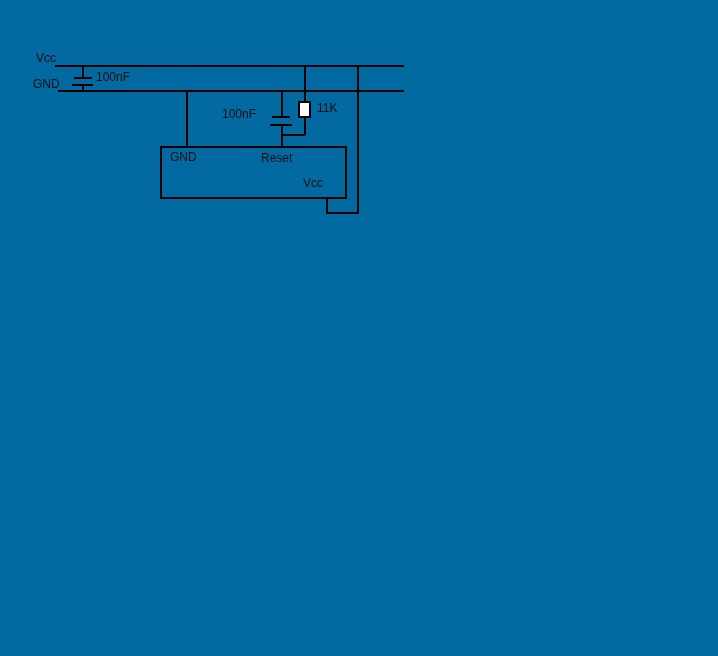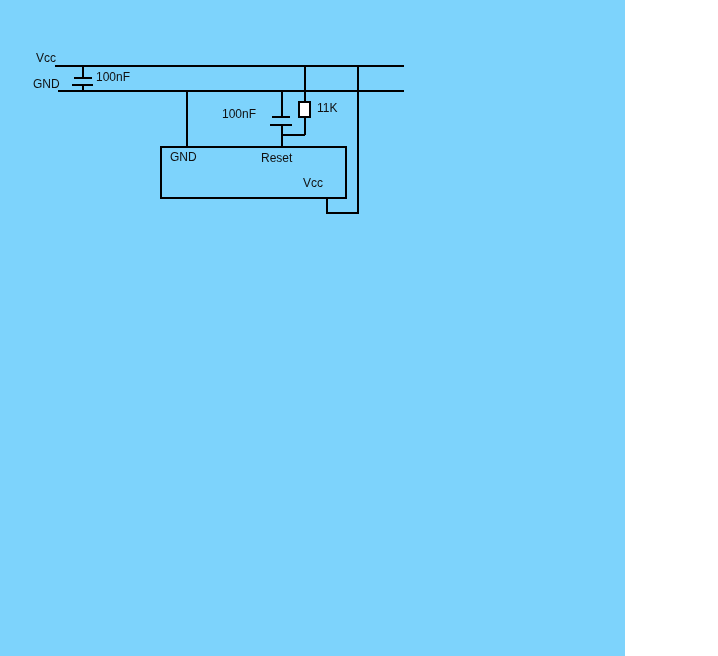--- a/index.html
+++ b/index.html
@@ -5,23 +5,23 @@
   html, body {
     margin: 0;
     padding: 0;
     background: #ffffff;
     width: 718px;
     height: 656px;
     overflow: hidden;
   }
   .page {
     position: relative;
-    width: 625px;
+    width: 718px;
     height: 656px;
-    background: #7dd3fc;
+    background: #0369a1;
   }
   svg.schematic {
     display: block;
     position: absolute;
     left: 0;
     top: 0;
   }
   svg.schematic line,
   svg.schematic rect,
   svg.schematic polyline {

